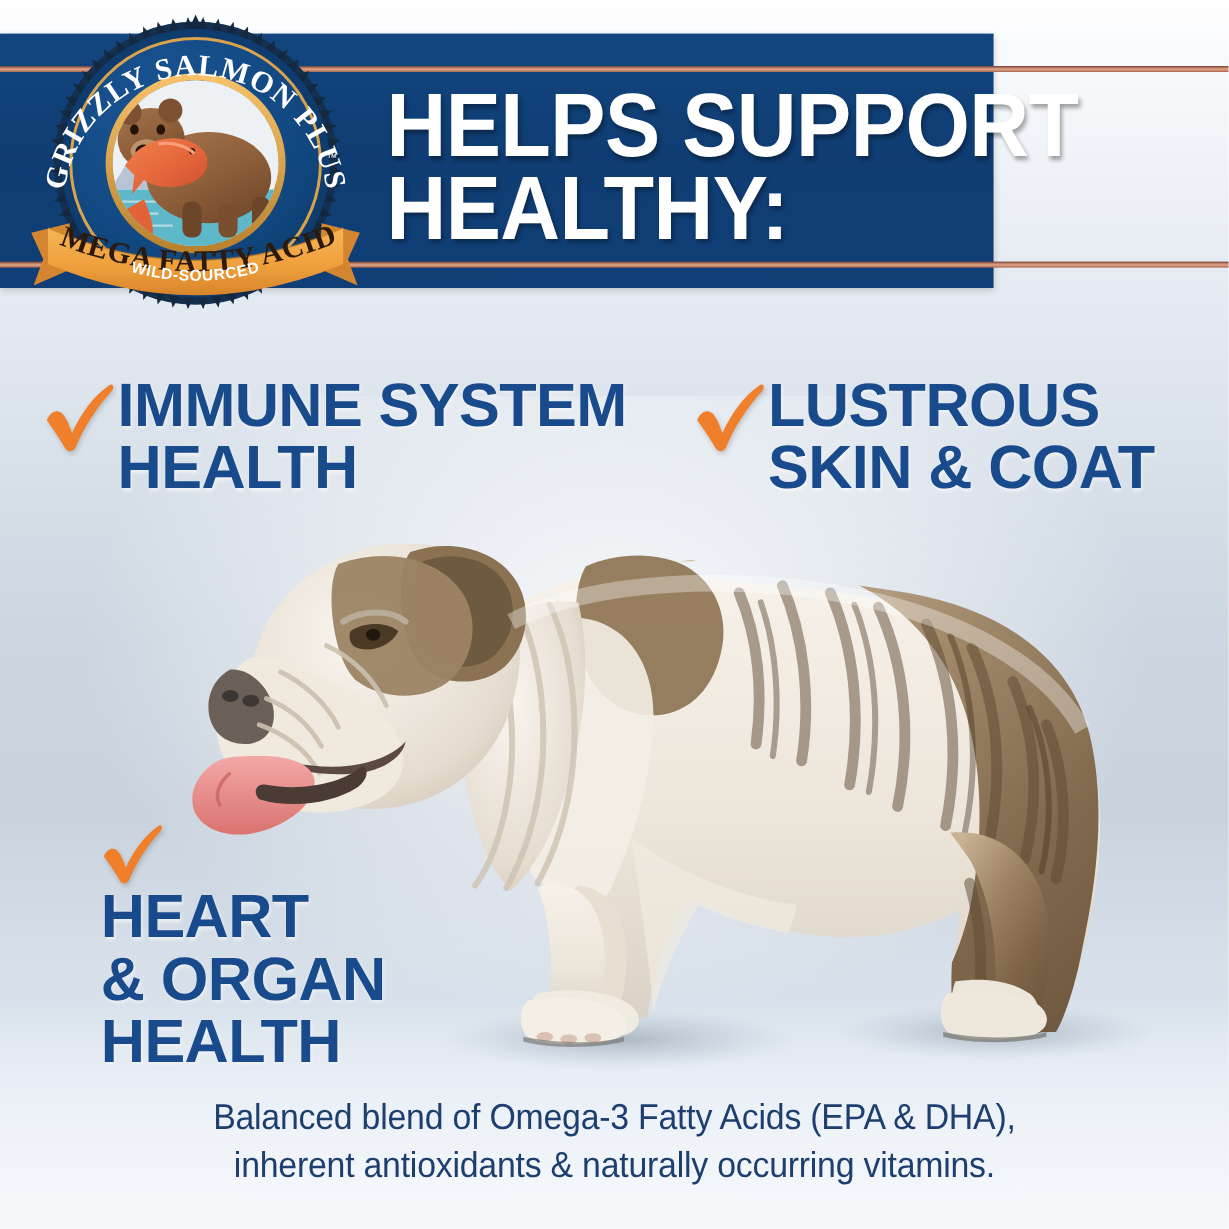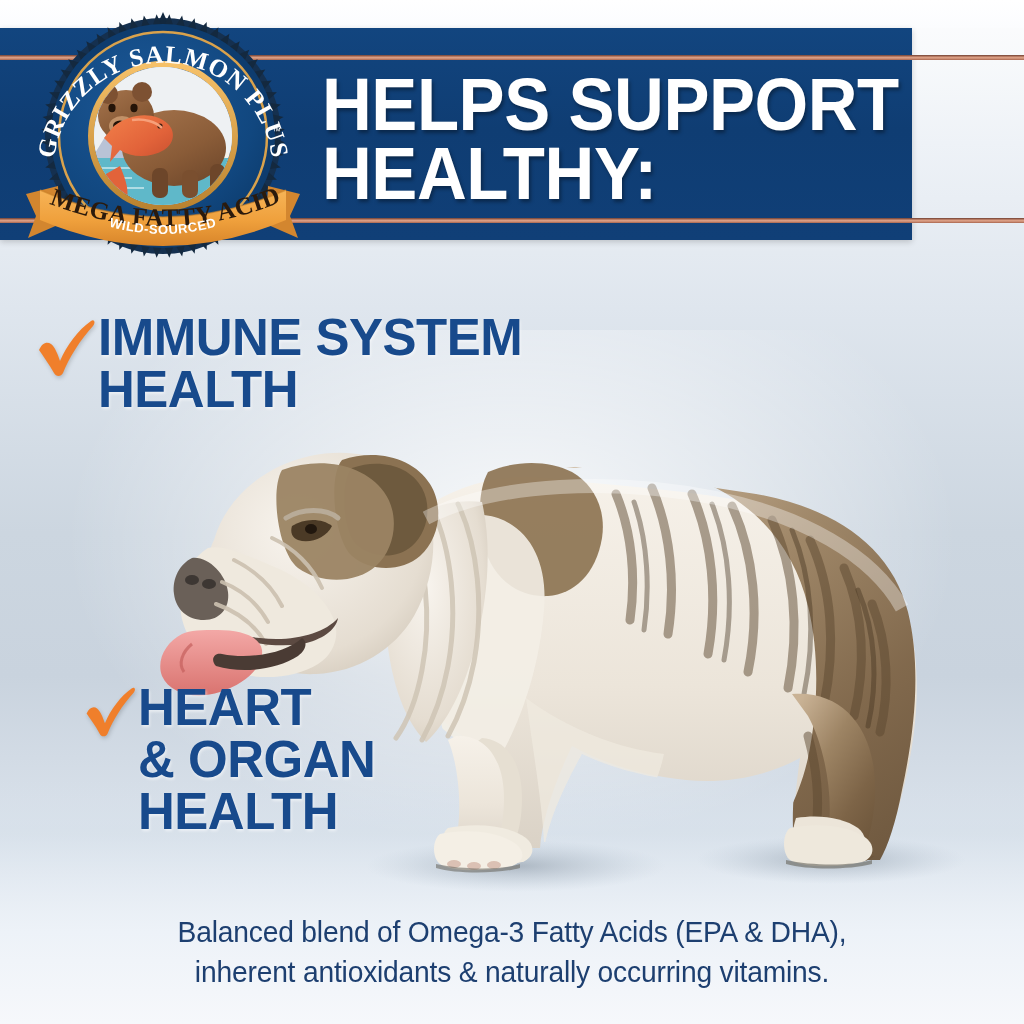--- a/index.html
+++ b/index.html
@@ -21,21 +21,21 @@
     position:absolute;left:50%;top:330px;width:900px;height:520px;transform:translateX(-50%);
     background:radial-gradient(ellipse at 50% 40%,rgba(255,255,255,0.85) 0%,rgba(255,255,255,0.35) 42%,rgba(255,255,255,0) 70%);
     pointer-events:none;
   }
 
   
   .top-strip{position:absolute;left:0;top:0;width:1024px;height:28px;background:linear-gradient(180deg,#ffffff 0%,#fbfcfe 100%);}
 
   
   .banner{
-    position:absolute;left:0;top:28px;width:912px;height:212px;
+    position:absolute;left:0;top:28px;width:828px;height:212px;
     background:linear-gradient(180deg,#12457f 0%,#0f3d73 48%,#103f77 100%);
     box-shadow:0 2px 6px rgba(0,0,0,.18);
   }
   .banner .pin{position:absolute;left:0;width:1024px;height:5px;
     background:linear-gradient(180deg,#6f3f33 0%,#c98a70 38%,#e0a58b 55%,#a9654e 100%);}
   .banner .pin.top{top:27px;}
   .banner .pin.bot{top:190px;}
   .banner-title{
     position:absolute;left:322px;top:42px;width:672px;
     color:#ffffff;
@@ -58,21 +58,21 @@
   .btext{
     color:#184a8c;
     font-family:"Liberation Sans",sans-serif;
     font-weight:700;font-size:51px;line-height:1.02;
     letter-spacing:-0.5px;
     white-space:pre-line;
     text-shadow:1px 2px 3px rgba(255,255,255,.55);
   }
   #benefit-immune{left:36px;top:312px;}
   #benefit-skin{left:578px;top:312px;}
-  #benefit-heart{left:84px;top:682px;}
+  #benefit-heart{left:84px;top:682px;flex-direction:column;}
   #benefit-heart .check{width:54px;height:54px;margin-top:2px;}
   #benefit-heart .check svg{width:54px;height:54px;}
 
   
   .dog{position:absolute;left:96px;top:398px;width:880px;height:520px;}
   .dog svg{display:block;width:880px;height:520px;}
 
   
   .caption{
     position:absolute;left:0;top:912px;width:1024px;text-align:center;
@@ -396,20 +396,30 @@
     <span class="check">
       <svg viewBox="0 0 62 62" xmlns="http://www.w3.org/2000/svg">
         <path d="M3,34 C6,27 11,25 15,28 C19,31 22,39 24,45 C31,29 42,14 55,5
                  C58,3 60,6 57,10 C44,24 33,42 27,57 C25,61 20,61 18,57 C13,48 7,40 3,34 Z" fill="#F07F2B"></path>
       </svg>
     </span>
     <span class="btext">IMMUNE SYSTEM
 HEALTH</span>
   </div>
 
+  <div class="benefit" id="benefit-skin">
+    <span class="check">
+      <svg viewBox="0 0 62 62" xmlns="http://www.w3.org/2000/svg">
+        <path d="M3,34 C6,27 11,25 15,28 C19,31 22,39 24,45 C31,29 42,14 55,5
+                 C58,3 60,6 57,10 C44,24 33,42 27,57 C25,61 20,61 18,57 C13,48 7,40 3,34 Z" fill="#F07F2B"></path>
+      </svg>
+    </span>
+    <span class="btext">LUSTROUS
+SKIN &amp; COAT</span>
+  </div>
 
   <div class="benefit" id="benefit-heart">
     <span class="check">
       <svg viewBox="0 0 62 62" xmlns="http://www.w3.org/2000/svg">
         <path d="M3,34 C6,27 11,25 15,28 C19,31 22,39 24,45 C31,29 42,14 55,5
                  C58,3 60,6 57,10 C44,24 33,42 27,57 C25,61 20,61 18,57 C13,48 7,40 3,34 Z" fill="#F07F2B"></path>
       </svg>
     </span>
     <span class="btext">HEART
 &amp; ORGAN

